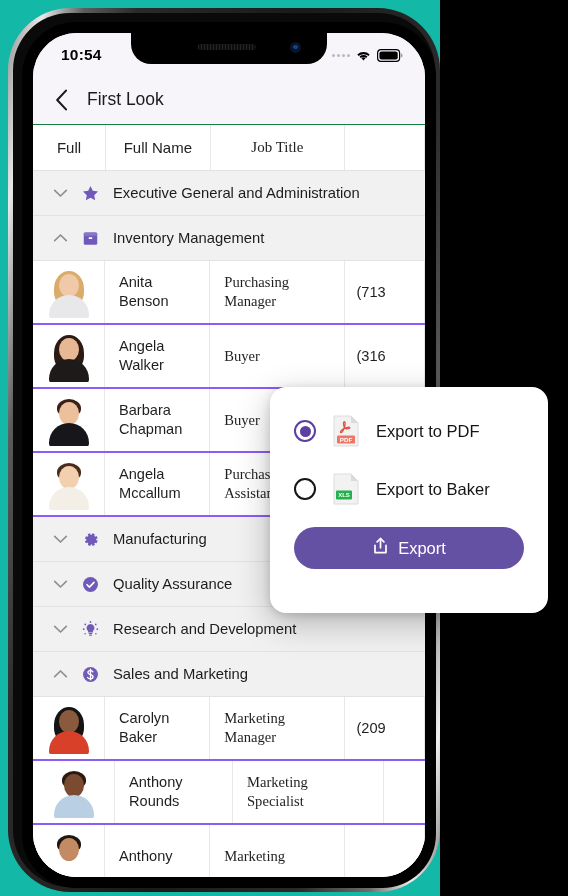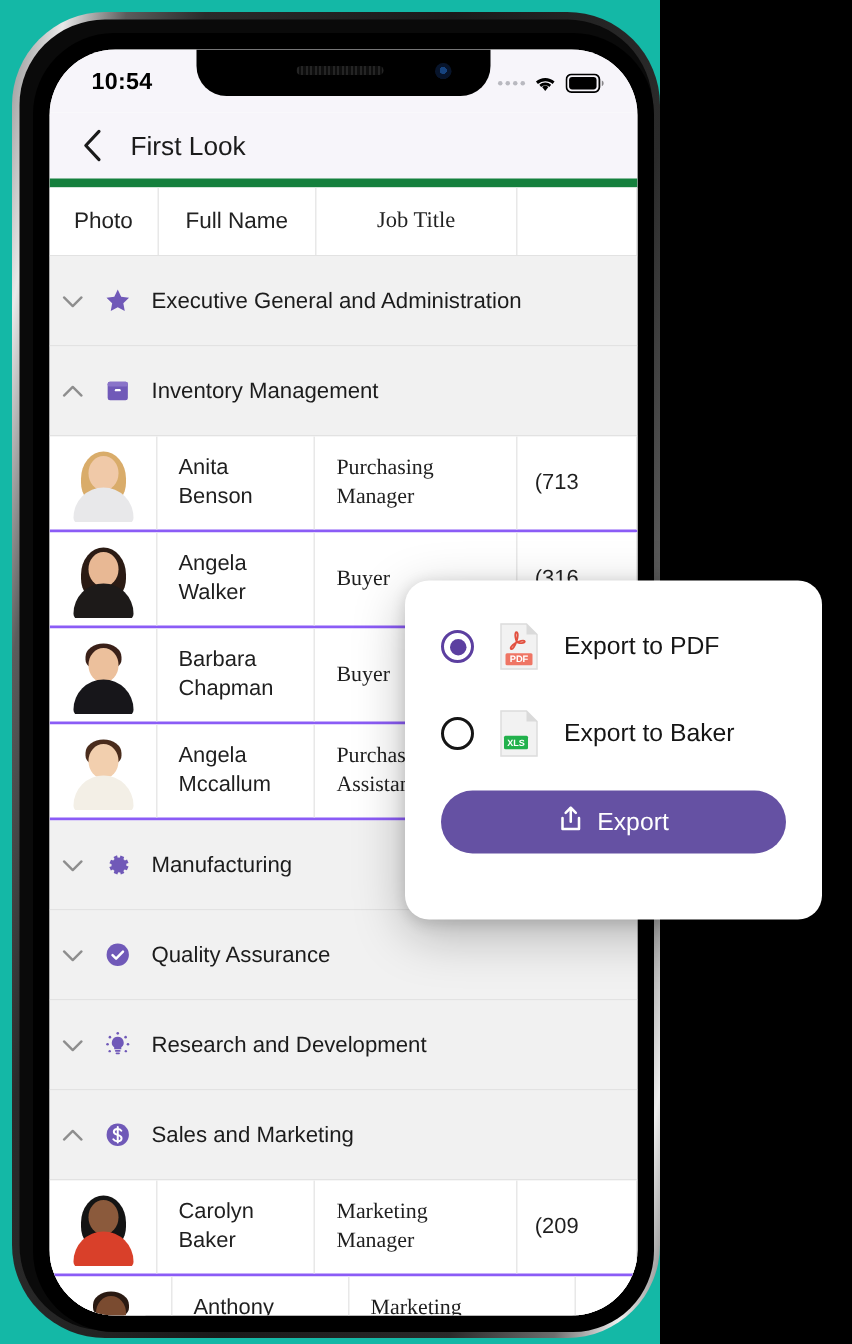--- a/index.html
+++ b/index.html
@@ -74,44 +74,44 @@
   .clock { font-size: 15.5px; font-weight: 700; color: #000; letter-spacing: .2px; margin-top: 2px; }
   .status-right { display: flex; align-items: center; gap: 5px; margin-top: 3px; }
   .sig-dots { display: flex; gap: 2px; align-items: flex-end; }
   .sig-dots i { width: 3px; height: 3px; background: #b9b9c0; border-radius: 50%; display: block; }
   .wifi svg, .batt svg { display: block; }
 
   
   .navbar {
     height: 50px; background: #f7f5fa;
     display: flex; align-items: center; padding-left: 16px; gap: 14px;
-    border-bottom: 6px solid #15803d;
+    border-bottom: 1px solid #15803d;
   }
   .back-btn { width: 24px; height: 24px; display: flex; align-items: center; justify-content: center; cursor: pointer; }
   .nav-title { font-size: 17.5px; color: #1b1b1b; font-weight: 400; }
 
   
   .table-scroll { background: #fff; height: 752px; overflow: hidden; position: relative; }
   .col-photo  { width: 82px; }
   .col-name   { width: 118px; }
   .col-job    { width: 151px; font-family: Liberation Serif, serif; }
   .col-phone  { width: 90px; }
 
   .thead { display: flex; height: 46px; border-bottom: 1px solid #e2e2e2; background: #fff; }
   .th {
     display: flex; align-items: center; justify-content: center;
     font-size: 15px; color: #222; height: 100%;
     border-right: 1px solid #e8e8e8;
   }
 
   .group-row {
     display: flex; align-items: center; gap: 0;
-    height: 60px; background: #f1f1f1;
+    height: 45px; background: #f1f1f1;
     border-bottom: 1px solid #e2e2e2;
-    cursor: pointer;
+    padding-left: 12px; cursor: pointer;
   }
   .chev { width: 30px; display: flex; align-items: center; justify-content: center; }
   .gicon { width: 30px; display: flex; align-items: center; justify-content: center; margin-right: 8px; }
   .gtitle { font-size: 14.8px; color: #1c1c1c; }
 
   .data-row { display: flex; height: 64px; border-bottom: 2px solid #8b5cf6; background: #fff; }
   .cell { border-right: 1px solid #e8e8e8; display: flex; align-items: center; height: 100%; }
   .cell-photo { justify-content: center; }
   .cell-name, .cell-job { padding-left: 14px; font-size: 14.6px; color: #1f1f1f; line-height: 1.28; }
   .cell-phone { padding-left: 12px; font-size: 14.6px; color: #1f1f1f; }
@@ -190,21 +190,21 @@
               <svg width="13" height="22" viewBox="0 0 13 22">
                   <path d="M11 1.6L2.2 11l8.8 9.4" fill="none" stroke="#1b1b1b" stroke-width="2.1" stroke-linecap="round" stroke-linejoin="round"></path>
                 </svg>
             </div>
             <div class="nav-title">First Look</div>
           </div>
 
           <div class="table-scroll">
 
             <div class="thead">
-              <div class="th col-photo">Photo</div>
+              <div class="th col-photo">Full</div>
               <div class="th col-name">Full Name</div>
               <div class="th col-job">Job Title</div>
               <div class="th col-phone"></div>
             </div>
 
             <div id="rows">
                 <div class="group-row">
                   <span class="chev">
                     <svg width="17" height="16" viewBox="0 0 19 16">
                       <path d="M3 5l6.5 6.4L16 5" fill="none" stroke="#8e8e8e" stroke-width="1.8" stroke-linecap="round" stroke-linejoin="round"></path>

